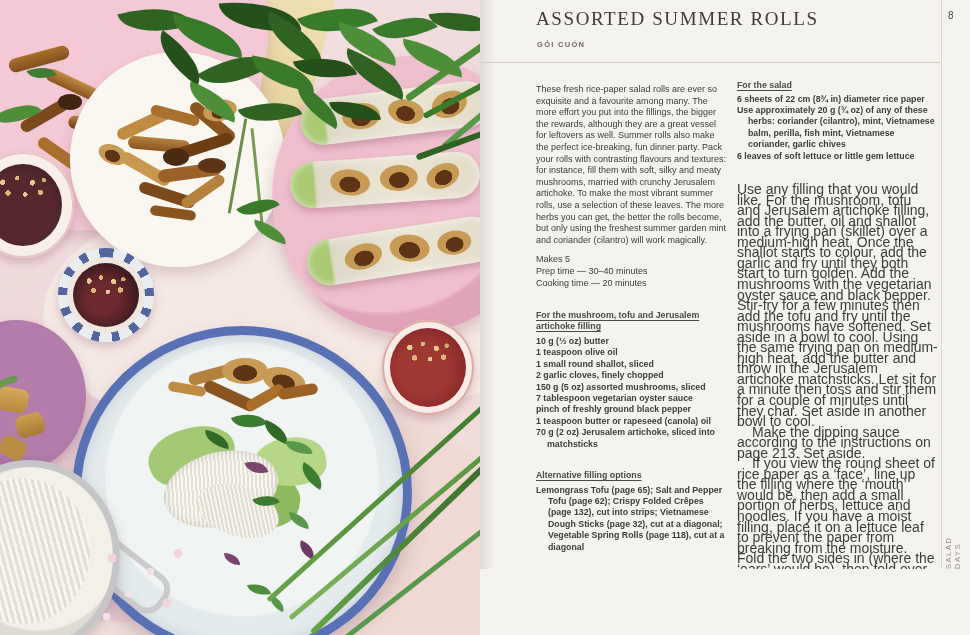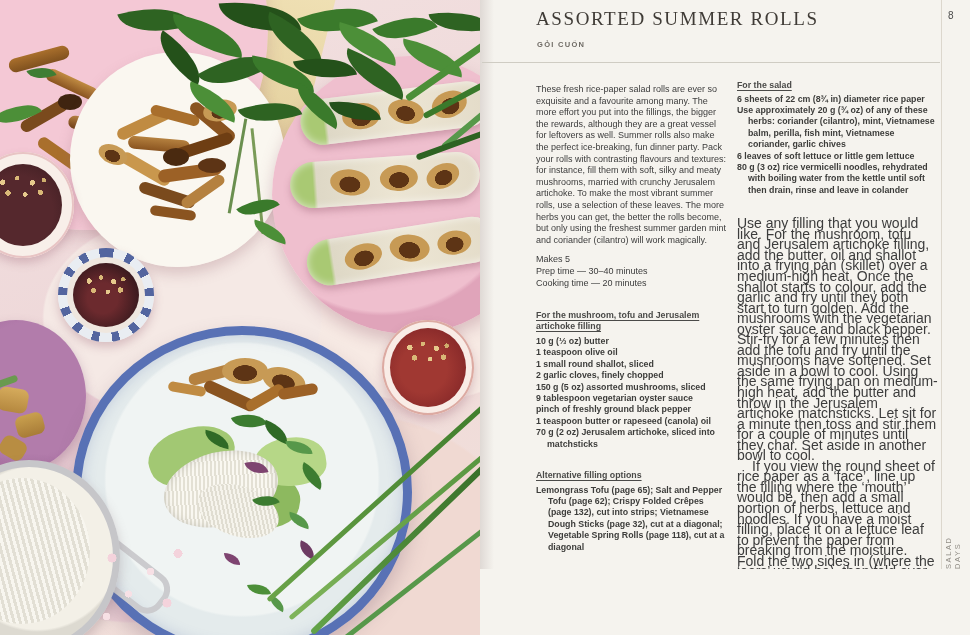--- a/index.html
+++ b/index.html
@@ -223,41 +223,41 @@
         <div>Cooking time — 20 minutes</div>
       </div>
       <div class="sec-heading">For the mushroom, tofu and Jerusalem artichoke filling</div>
       <ul class="ing-list">
 
       <li class="ing">10 g (⅓ oz) butter</li>
           <li class="ing">1 teaspoon olive oil</li>
           <li class="ing">1 small round shallot, sliced</li>
           <li class="ing">2 garlic cloves, finely chopped</li>
           <li class="ing">150 g (5 oz) assorted mushrooms, sliced</li>
-          <li class="ing">9 tablespoon vegetarian oyster sauce</li>
+          <li class="ing">7 tablespoon vegetarian oyster sauce</li>
           <li class="ing">pinch of freshly ground black pepper</li>
           <li class="ing">1 teaspoon butter or rapeseed (canola) oil</li>
           <li class="ing">70 g (2 oz) Jerusalem artichoke, sliced into matchsticks</li>
         </ul>
       <div class="sec-heading alt-head">Alternative filling options</div>
       <p class="hang">Lemongrass Tofu (page 65); Salt and Pepper Tofu (page 62); Crispy Folded Crêpes (page 132), cut into strips; Vietnamese Dough Sticks (page 32), cut at a diagonal; Vegetable Spring Rolls (page 118), cut at a diagonal</p>
     </div>
 
     <div class="col col-right">
       <div class="sec-heading">For the salad</div>
       <ul class="ing-list">
 
       <li class="ing">6 sheets of 22 cm (8¾ in) diameter rice paper</li>
           <li class="ing">Use approximately 20 g (¾ oz) of any of these herbs: coriander (cilantro), mint, Vietnamese balm, perilla, fish mint, Vietnamese coriander, garlic chives</li>
           <li class="ing">6 leaves of soft lettuce or little gem lettuce</li>
-          <li class="ing">80 g (3 oz) rice vermicelli noodles, rehydrated with boiling water from the kettle until soft then drain, rinse and leave in colander</li>
         </ul>
       <div class="method">
 
       <p class="method-p">Use any filling that you would like. For the mushroom, tofu and Jerusalem artichoke filling, add the butter, oil and shallot into a frying pan (skillet) over a medium-high heat. Once the shallot starts to colour, add the garlic and fry until they both start to turn golden. Add the mushrooms with the vegetarian oyster sauce and black pepper. Stir-fry for a few minutes then add the tofu and fry until the mushrooms have softened. Set aside in a bowl to cool. Using the same frying pan on medium-high heat, add the butter and throw in the Jerusalem artichoke matchsticks. Let sit for a minute then toss and stir them for a couple of minutes until they char. Set aside in another bowl to cool.</p>
+          <p class="method-p">Make the dipping sauce according to the instructions on page 213. Set aside.</p>
           <p class="method-p">If you view the round sheet of rice paper as a ‘face’, line up the filling where the ‘mouth’ would be, then add a small portion of herbs, lettuce and noodles. If you have a moist filling, place it on a lettuce leaf to prevent the paper from breaking from the moisture. Fold the two sides in (where the ‘ears’ would be), then fold over the bottom flap – the ‘chin’ – to cover the ingredients. It should look like you are making an envelope. Then, as tightly as possible, starting from the bottom, roll and push down as you go along until you have reached the top of the rice paper (the ‘head’).</p>
           <p class="method-p">Serve immediately with the dipping sauce, or keep the rolls in an airtight container at room temperature and serve within 2–2 hours.</p>
         </div>
     </div>
 
     <div class="edge-line"></div>
     <div class="chapter-vert">SALAD DAYS</div>
 
     <div class="flower" style="left:466px;top:592px;width:30px;height:45px;">
       <div class="el" style="left:6px;top:4px;width:20px;height:12px;background:#e095b2;transform:rotate(-30deg);"></div>

